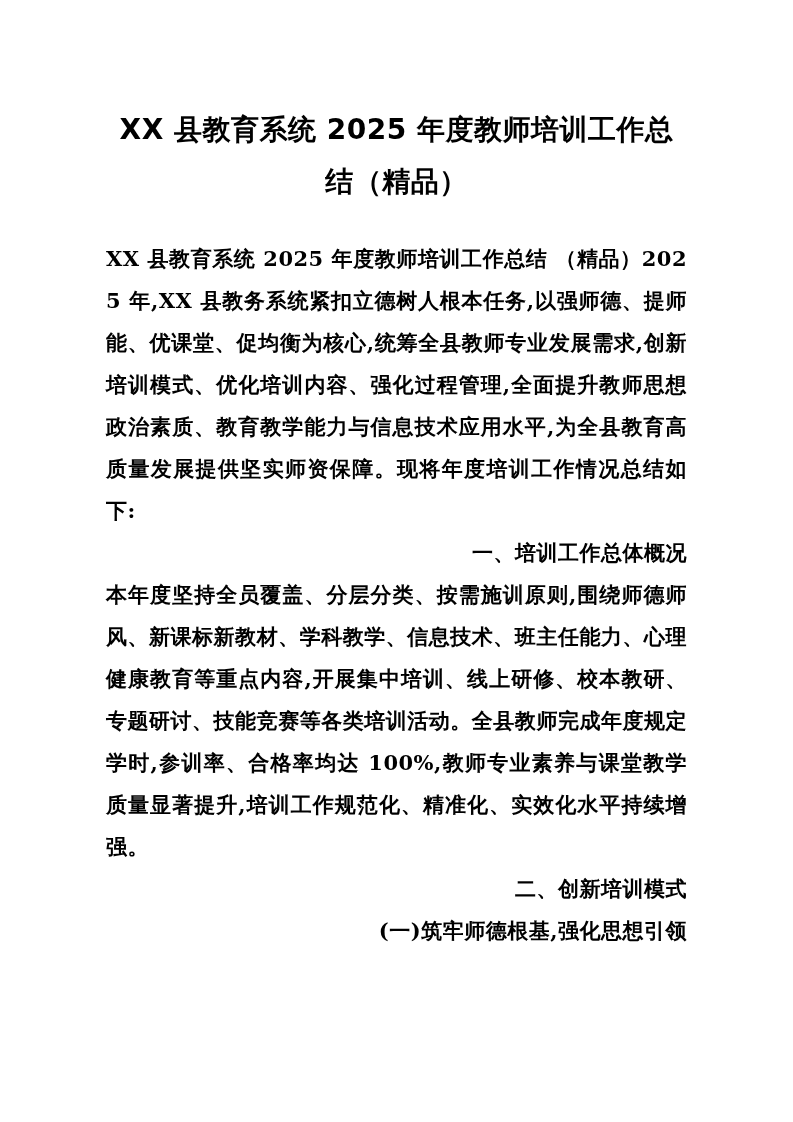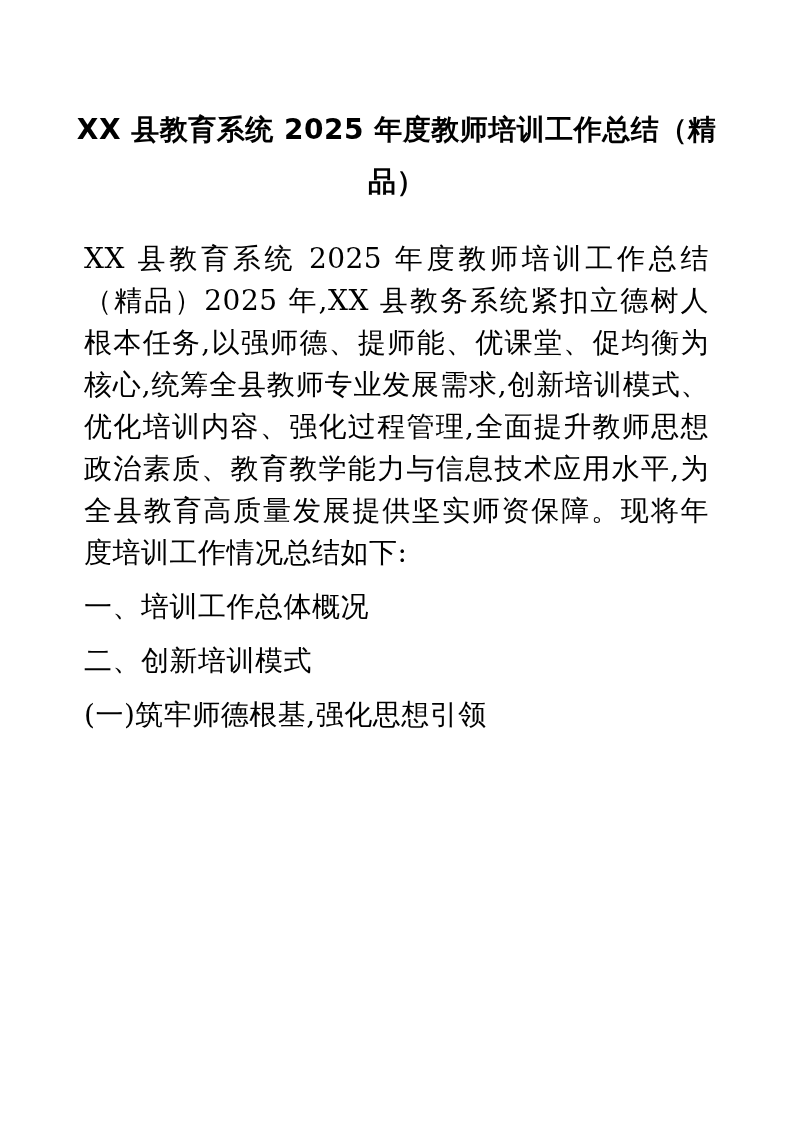--- a/index.html
+++ b/index.html
@@ -6,56 +6,57 @@
     margin: 0;
     padding: 0;
     background: #ffffff;
   }
   .page {
     position: relative;
     width: 793px;
     height: 1122px;
     background: #ffffff;
     box-sizing: border-box;
-    padding: 0 72px;
+    padding: 0 106px;
     overflow: hidden;
     color: #000000;
     font-family: "DejaVu Serif", "Liberation Serif", serif;
   }
   .doc-title {
     margin: 104px 0 30px 0;
     font-family: "DejaVu Sans", "Liberation Sans", sans-serif;
     font-weight: 700;
     font-size: 28px;
     line-height: 52px;
     text-align: center;
     letter-spacing: 0.5px;
   }
   .body-para, .section-heading, .sub-heading {
-    margin: 12px;
-    font-size: 28px;
+    margin: 0;
+    font-size: 21px;
     line-height: 42px;
-    font-weight: 400;
+    font-weight: 700;
     text-align: justify;
     text-justify: inter-character;
     letter-spacing: 0.5px;
     word-break: break-all;
   }
   .section-heading, .sub-heading {
-    text-align: left;
+    text-align: right;
   }
 </style>
 </head>
 <body>
 
 <div class="page">
   <h1 class="doc-title">XX 县教育系统 2025 年度教师培训工作总结（精品）</h1>
 
   <p class="body-para">XX 县教育系统 2025 年度教师培训工作总结 （精品）2025 年,XX 县教务系统紧扣立德树人根本任务,以强师德、提师能、优课堂、促均衡为核心,统筹全县教师专业发展需求,创新培训模式、优化培训内容、强化过程管理,全面提升教师思想政治素质、教育教学能力与信息技术应用水平,为全县教育高质量发展提供坚实师资保障。现将年度培训工作情况总结如下:</p>
 
   <h2 class="section-heading">一、培训工作总体概况</h2>
 
+  <p class="body-para">本年度坚持全员覆盖、分层分类、按需施训原则,围绕师德师风、新课标新教材、学科教学、信息技术、班主任能力、心理健康教育等重点内容,开展集中培训、线上研修、校本教研、专题研讨、技能竞赛等各类培训活动。全县教师完成年度规定学时,参训率、合格率均达 100%,教师专业素养与课堂教学质量显著提升,培训工作规范化、精准化、实效化水平持续增强。</p>
 
   <h2 class="section-heading">二、创新培训模式</h2>
 
   <h3 class="sub-heading">(一)筑牢师德根基,强化思想引领</h3>
 
 </div>
 
 </body></html>

